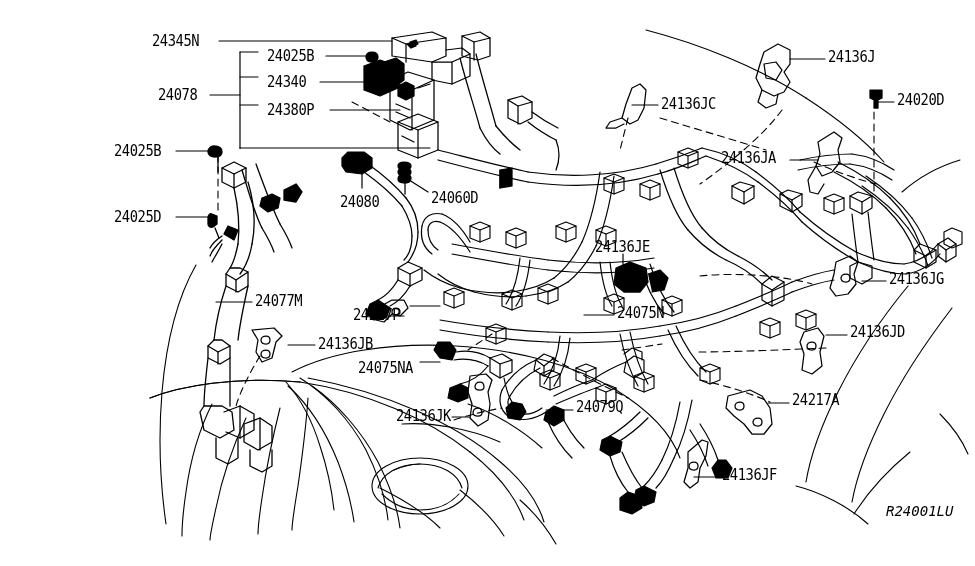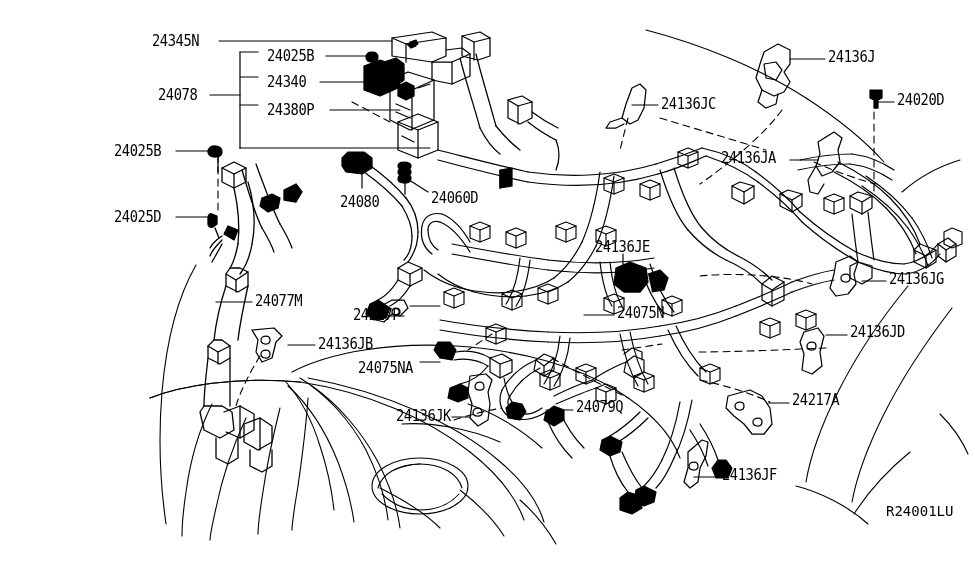--- a/index.html
+++ b/index.html
@@ -6,21 +6,21 @@
   body{width:975px;height:566px;overflow:hidden;
        font-family:"DejaVu Sans Mono","Liberation Mono",monospace;}
   #stage{position:relative;width:887px;height:566px;background:#fff;}
   #art{position:absolute;left:0;top:0;width:975px;height:566px;}
   .lbl{position:absolute;white-space:nowrap;color:#000;
        font-family:"DejaVu Sans Mono","Liberation Mono",monospace;
        font-size:15px;letter-spacing:-0.5px;line-height:15px;
        transform:scaleX(0.92);transform-origin:left center;}
   .code{position:absolute;white-space:nowrap;color:#000;
         font-family:"DejaVu Sans Mono","Liberation Mono",monospace;
-        font-size:14px;letter-spacing:0px;line-height:14px;}
+        font-size:14px;letter-spacing:0px;line-height:14px;font-style:italic;}
 </style>
 </head>
 <body>
 
 <div id="stage">
 
   <svg id="art" viewBox="0 0 975 566" xmlns="http://www.w3.org/2000/svg" fill="none" stroke="#000" stroke-width="1.15" stroke-linecap="round" stroke-linejoin="round">
 
     <g stroke="#000" stroke-width="1.1" fill="none">
       <path d="M196 265 C176 300 166 345 162 392 C158 440 160 482 166 524"></path>

